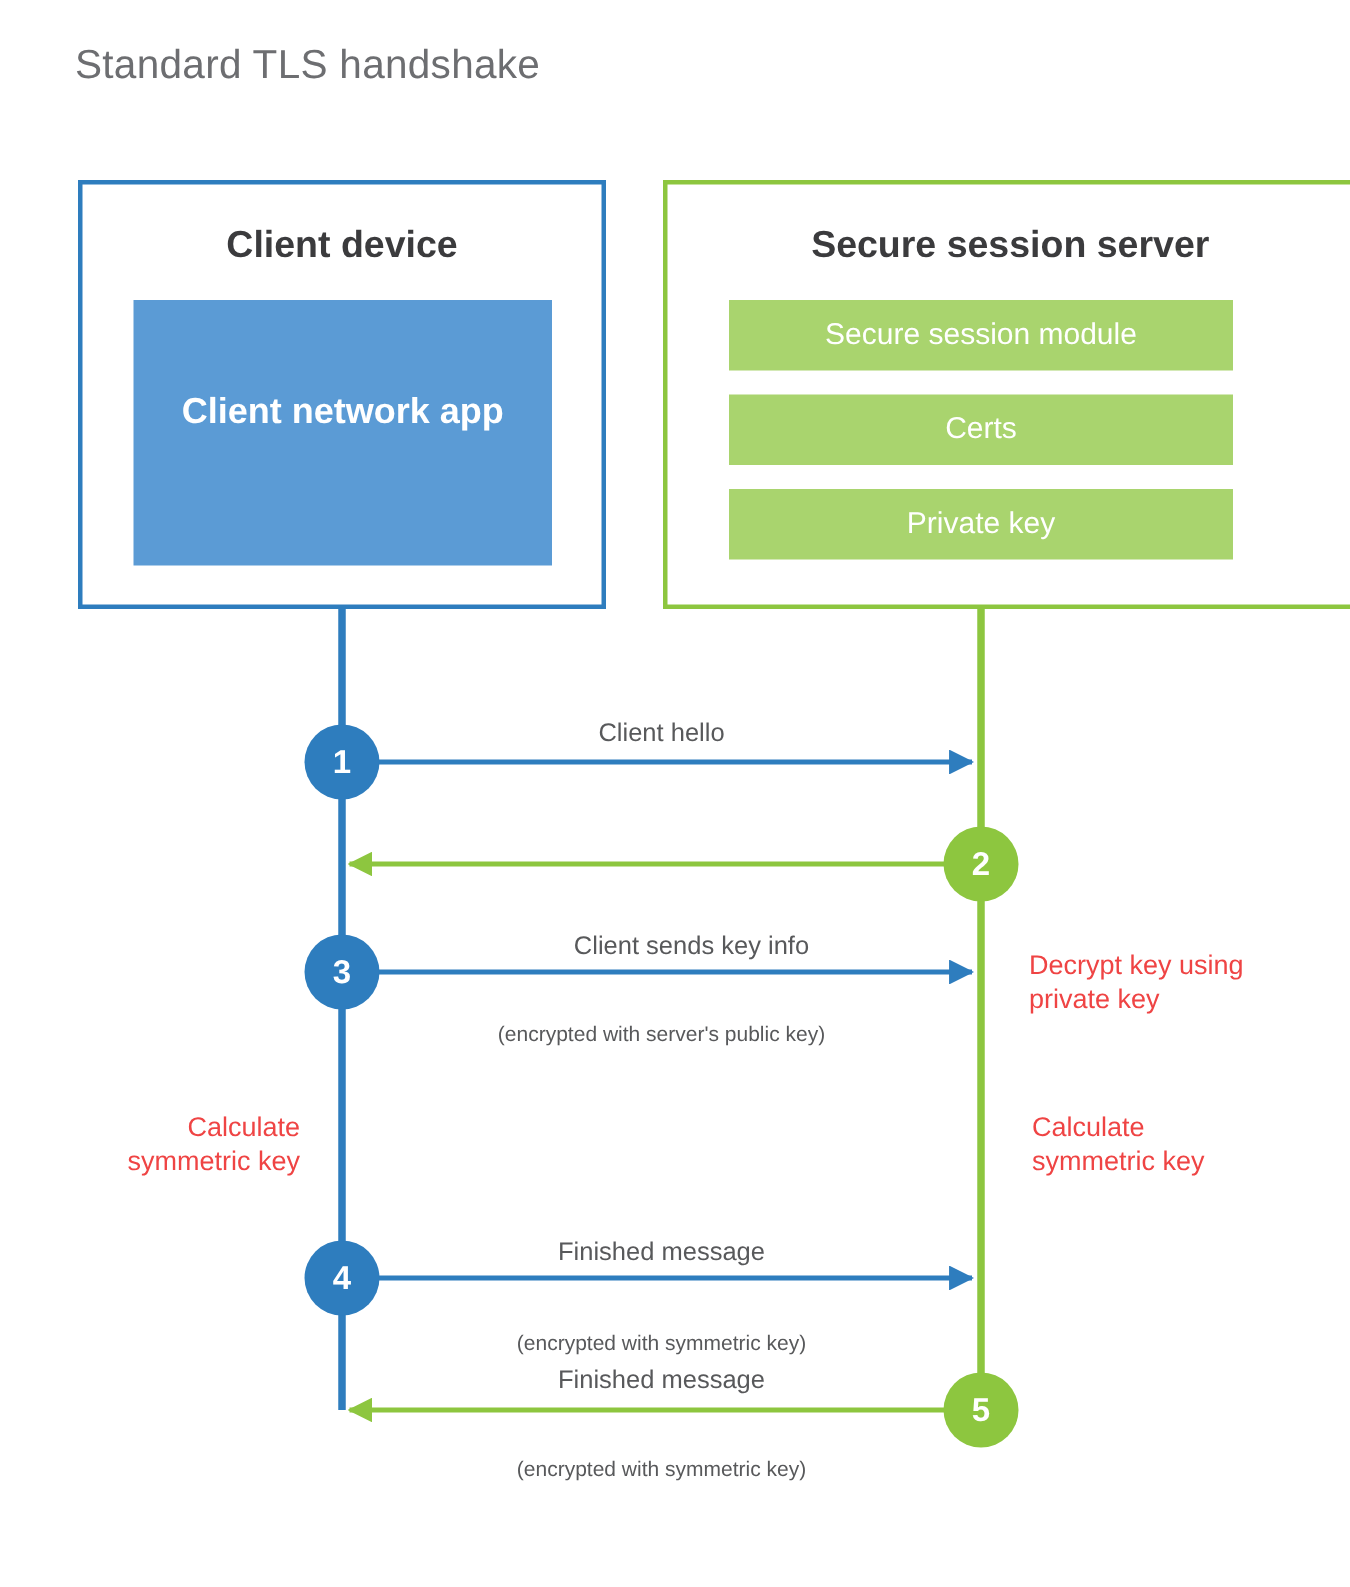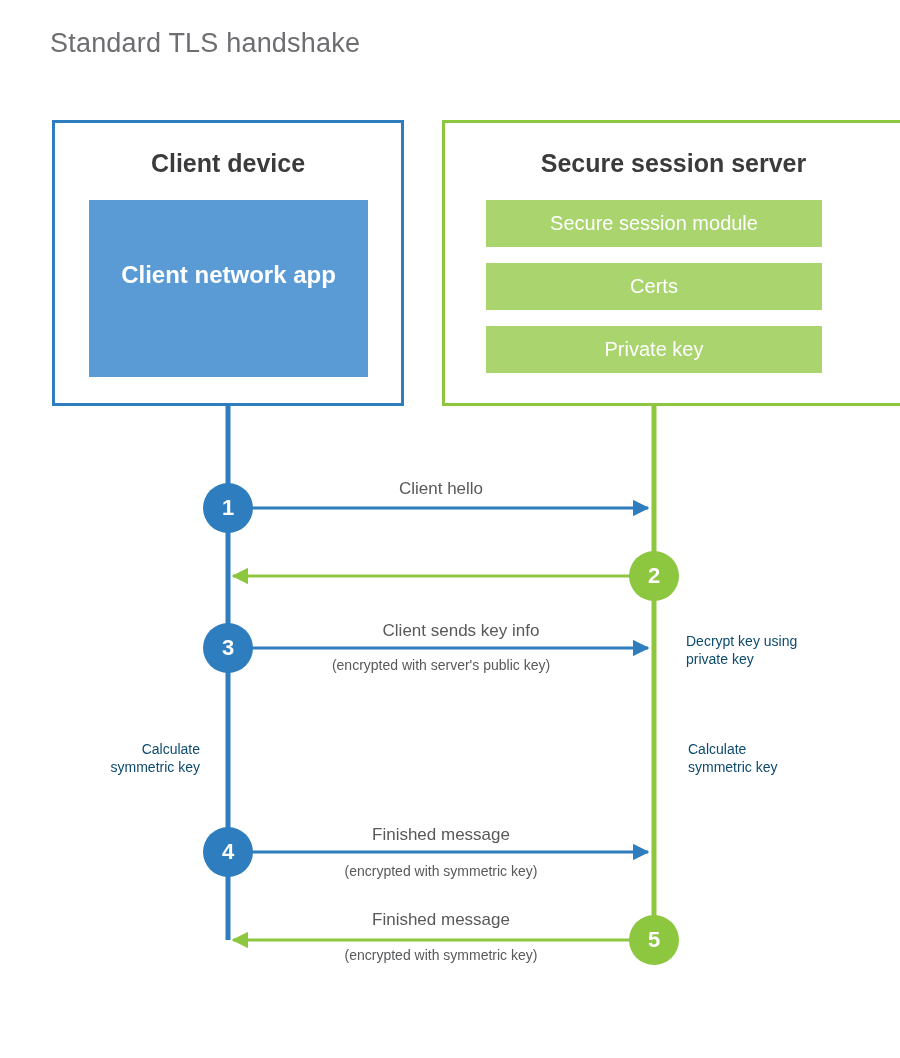--- a/index.html
+++ b/index.html
@@ -146,27 +146,28 @@
     transform: translateX(-50%);
   }
   .msg-sublabel {
     position: absolute;
     text-align: center;
     color: #58595b;
     font-size: 14px;
     font-weight: 400;
     white-space: nowrap;
     transform: translateX(-50%);
+    margin-top: 24px;
   }
 
   
   .side-note {
     position: absolute;
-    color: #0c4a6e;
-    font-size: 14px;
+    color: #ef4444;
+    font-size: 18px;
     line-height: 1.3;
     white-space: pre-line;
   }
   .side-note.align-right { text-align: right; }
   .side-note.align-left  { text-align: left; }
 </style>
 </head>
 <body>
 
 <div id="diagram-root">

